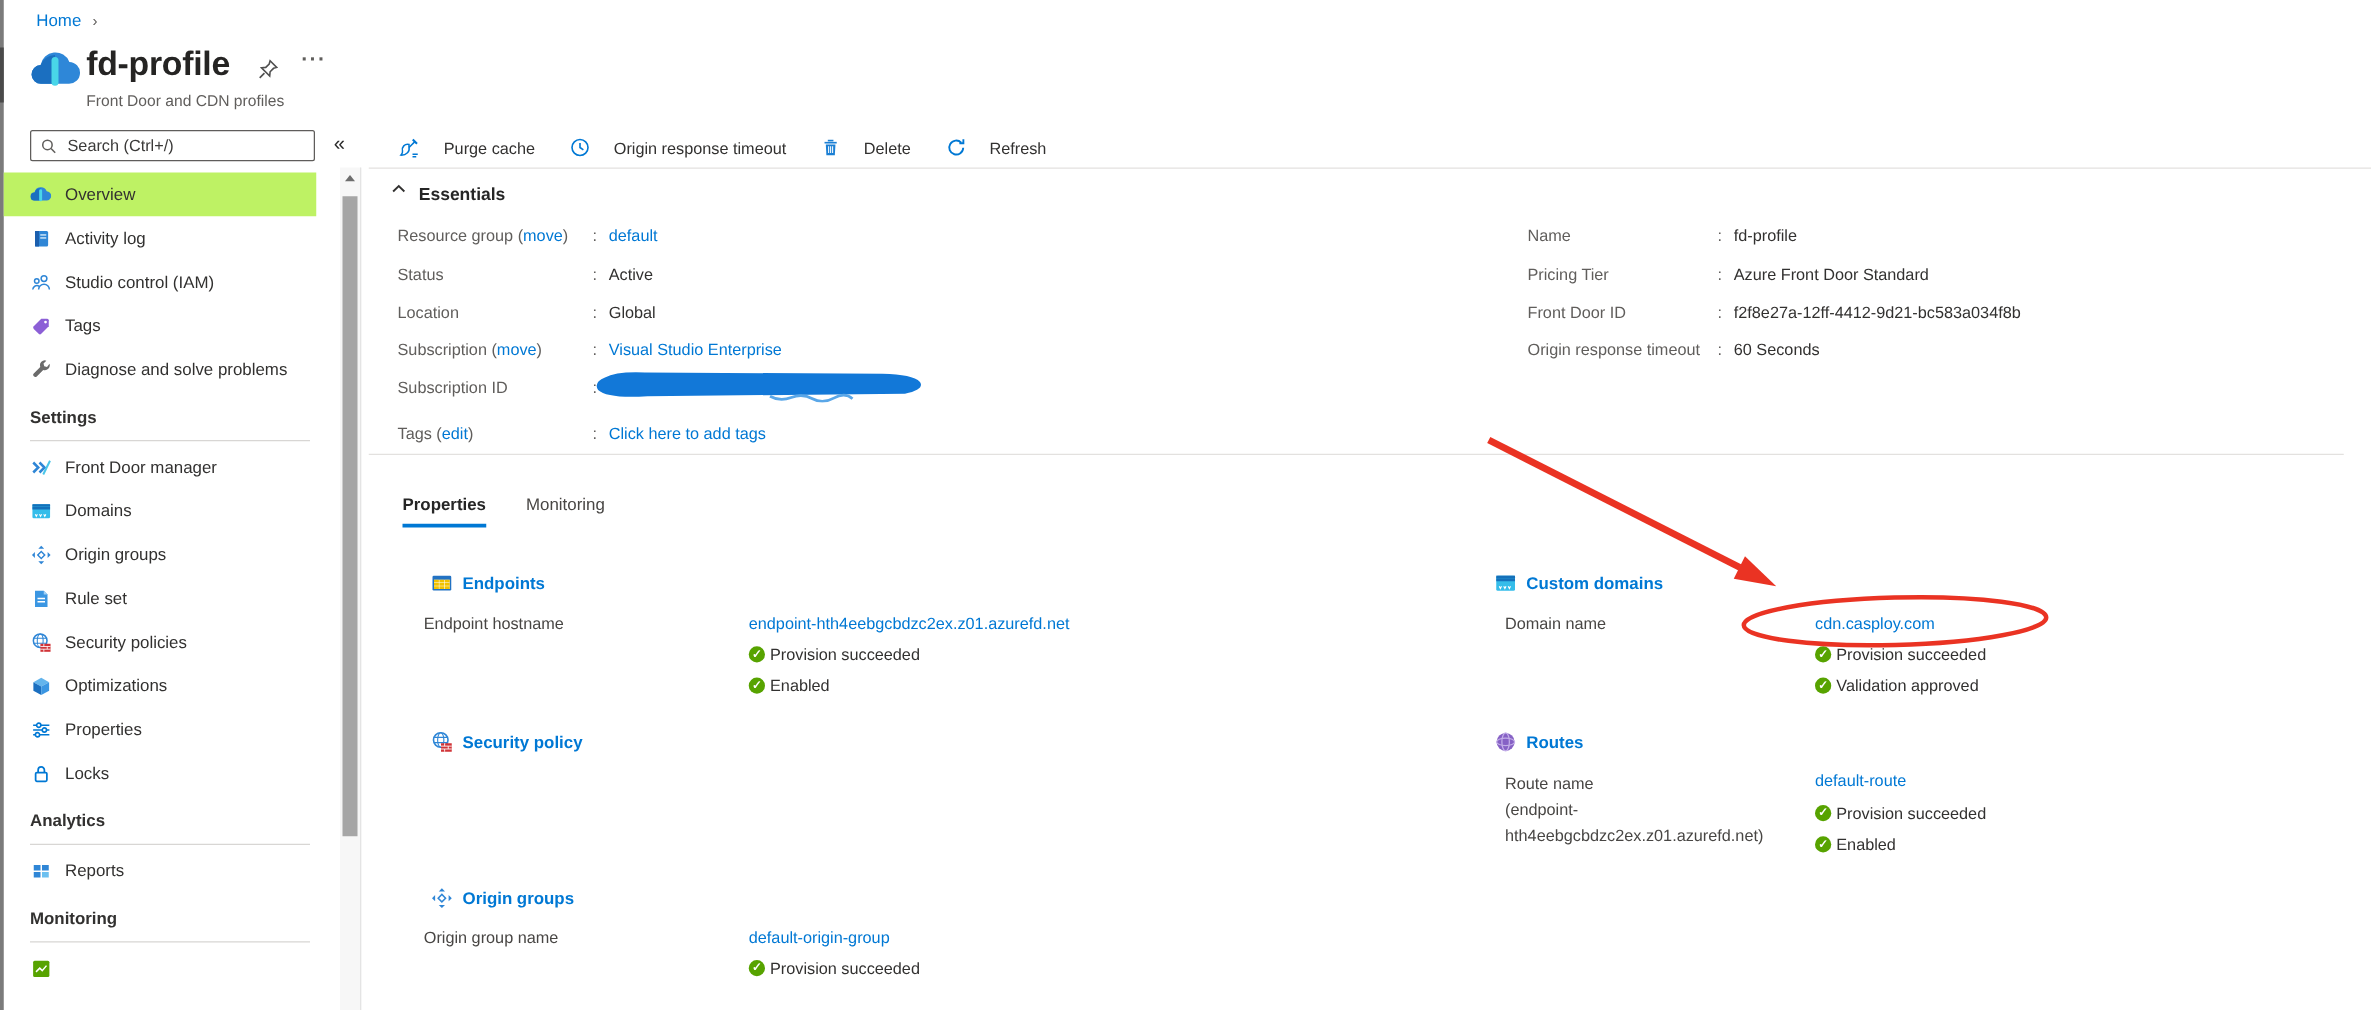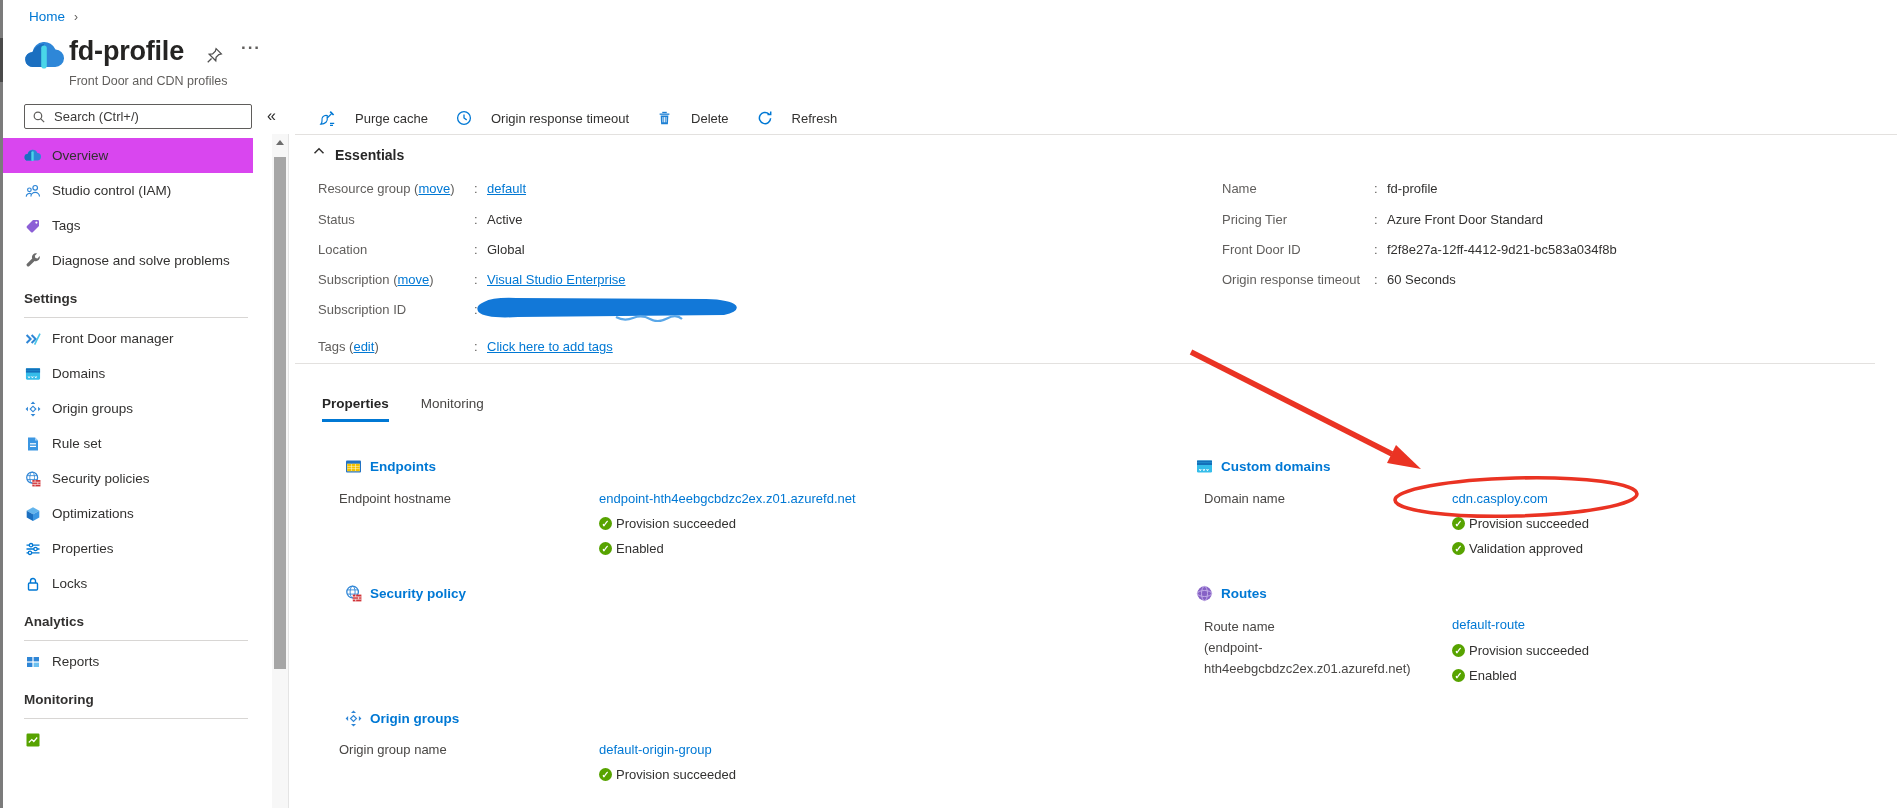--- a/index.html
+++ b/index.html
@@ -2,42 +2,42 @@
 <html><head>
 <meta charset="utf-8">
 <style>
   html,body{margin:0;padding:0}
   body{width:1897px;height:808px;position:relative;overflow:hidden;background:#fff;
        font-family:"Liberation Sans",sans-serif;color:#323130;font-size:13px}
   .abs{position:absolute}
   svg{display:block}
   a{text-decoration:none;cursor:pointer}
   .link{color:#0078d4}
-  .ulink{text-decoration:underline}
+  .ulink{}
   .window-edge{position:absolute;left:0;top:0;width:3px;height:808px;background:#7b7b7b}
   .window-edge-notch{position:absolute;left:0;top:38px;width:3px;height:44px;background:#4a4a4a}
 
   
   .breadcrumb{position:absolute;left:29px;top:9px;font-size:13.5px;display:flex;gap:9px;align-items:center}
   .crumb-sep{color:#605e5c;font-size:12px}
   .app-icon{position:absolute;left:24px;top:40px}
   .page-title{position:absolute;left:69px;top:36px;font-size:27px;font-weight:600;color:#252423;letter-spacing:-.2px}
   .pin-btn{position:absolute;left:205px;top:46px;cursor:pointer}
   .more-btn{position:absolute;left:241px;top:38px;color:#605e5c;font-size:17px;font-weight:700;letter-spacing:1px;cursor:pointer}
   .page-subtitle{position:absolute;left:69px;top:74px;font-size:12.5px;color:#605e5c}
 
   
   .search-box{position:absolute;left:24px;top:104px;width:228px;height:25px;border:1px solid #5f5d5b;border-radius:2px;
               display:flex;align-items:center;gap:6px;padding:0 7px;box-sizing:border-box;background:#fff}
   .search-box input{border:0;outline:0;flex:1;min-width:0;font:13px "Liberation Sans",sans-serif;color:#323130;background:transparent}
   .search-box input::placeholder{color:#3b3a39;opacity:1}
   .collapse-btn{position:absolute;left:263px;top:105px;font-size:16px;color:#2b2b2b;cursor:pointer;padding:2px 4px}
   .nav{position:absolute;left:3px;top:138px;width:250px}
   .nav-item{height:35px;display:flex;align-items:center;gap:11px;padding-left:21px;font-size:13.5px;color:#323130;cursor:pointer}
-  .nav-item.selected{background:#d946ef}
+  .nav-item.selected{background:#bef264}
   .nicon{width:17px;height:17px;flex:0 0 17px;display:flex;align-items:center;justify-content:center}
   .nav-section{margin:12px 5px 0 21px;padding-bottom:9px;border-bottom:1px solid #d8d6d4;
                font-size:13.5px;font-weight:600;color:#323130;line-height:18px}
   .nav-group{margin-top:3px}
 
   
   .menu-scrollbar{position:absolute;left:272px;top:134px;width:16px;height:674px;background:#f7f7f7;border-right:1px solid #e4e4e4}
   .scroll-up{height:17px;display:flex;align-items:center;justify-content:center;cursor:pointer}
   .scroll-up i{width:0;height:0;border-left:4px solid transparent;border-right:4px solid transparent;border-bottom:5px solid #6d6d6d}
   .scroll-thumb{position:absolute;left:2px;top:23px;width:12px;height:512px;background:#a6a6a6;cursor:pointer}
@@ -122,20 +122,31 @@
       <svg width="17" height="14" viewBox="0 0 40 33">
           <path d="M9 27 a7.5 7.5 0 0 1 -0.5-15 A12 12 0 0 1 31.5 9.5 A8.5 8.5 0 0 1 31 27 Z" fill="#2e87d8"></path>
           <path d="M9 27 a7.5 7.5 0 0 1 -0.5-15 A12 12 0 0 1 20 4 L20 27 Z" fill="#1b6fc0"></path>
           <rect x="17.2" y="5.5" width="5.6" height="23" rx="2.8" fill="#49d6e8"></rect>
         </svg>
     </span>
     <span>Overview</span>
   </div>
   <div class="nav-item">
     <span class="nicon">
+      <svg width="16" height="16" viewBox="0 0 16 16">
+          <rect x="3" y="1.8" width="10.5" height="12.4" rx="1.2" fill="#2f86d6"></rect>
+          <rect x="3" y="1.8" width="3.2" height="12.4" fill="#1b5fae"></rect>
+          <rect x="7.2" y="4.4" width="4.8" height="1.1" fill="#d8ecfa"></rect>
+          <rect x="7.2" y="6.8" width="4.8" height="1.1" fill="#d8ecfa"></rect>
+        </svg>
+    </span>
+    <span>Activity log</span>
+  </div>
+  <div class="nav-item">
+    <span class="nicon">
       <svg width="16" height="16" viewBox="0 0 16 16" fill="none" stroke="#2f86d6" stroke-width="1.2">
           <circle cx="10.2" cy="4.8" r="2.3"></circle>
           <path d="M5.9 13.6 a4.3 4.3 0 0 1 8.6 0"></path>
           <circle cx="4.4" cy="6.8" r="1.8"></circle>
           <path d="M1.2 13.6 a3.3 3.3 0 0 1 5.2-2.5"></path>
         </svg>
     </span>
     <span>Studio control (IAM)</span>
   </div>
   <div class="nav-item">

